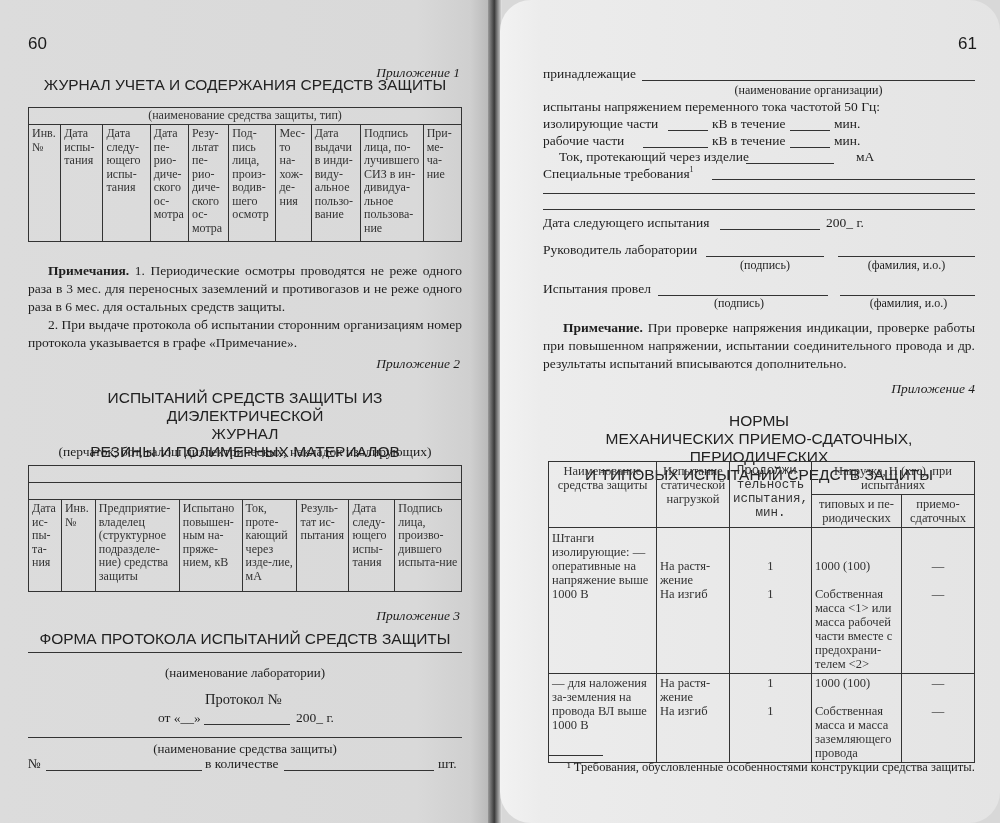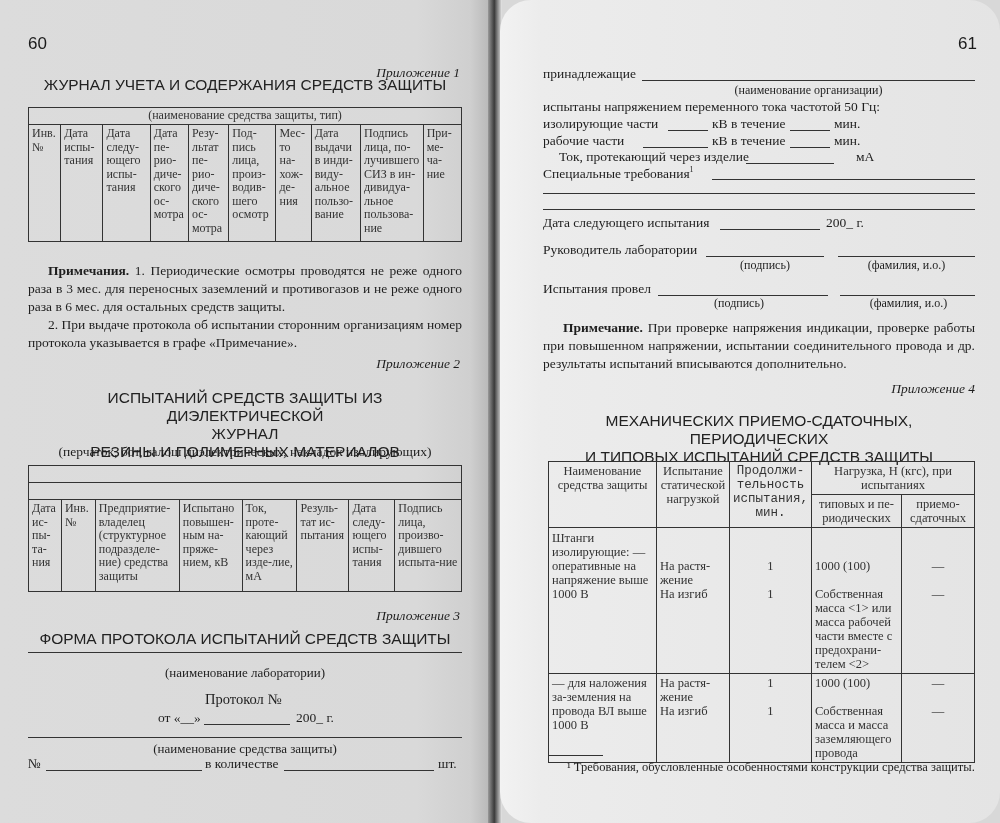--- a/index.html
+++ b/index.html
@@ -163,20 +163,21 @@
     <div class="line" style="left:340px; top:282px; width:135px; height:14px;"></div>
     <div class="cap" style="left:180px; top:296px; width:118px;">(подпись)</div>
     <div class="cap" style="left:340px; top:296px; width:137px;">(фамилия, и.о.)</div>
 
     <div class="para" style="left:43px; top:319px; width:432px; text-indent:20px;">
       <b>Примечание.</b> <span>При проверке напряжения индикации, проверке работы при повышенном напряжении, испытании соединительного провода и др. результаты испытаний вписываются дополнительно.</span>
     </div>
 
     <div class="appendix" style="left:265px; top:381px; width:210px;">Приложение 4</div>
     <div class="heading" style="left:43px; top:412px; width:432px;">
+      <div>НОРМЫ</div>
       <div>МЕХАНИЧЕСКИХ ПРИЕМО-СДАТОЧНЫХ, ПЕРИОДИЧЕСКИХ</div>
       <div>И ТИПОВЫХ ИСПЫТАНИЙ СРЕДСТВ ЗАЩИТЫ</div>
     </div>
 
     <table style="left:48px; top:461px; width:427px; font-size:12.5px; line-height:14px;">
       <tbody>
           <tr>
         <th rowspan="2" class="center" style="width:108px;">Наименование средства защиты</th>
         <th rowspan="2" class="center" style="width:73px;margin-top:16px;">Испытание статической нагрузкой</th>
         <th rowspan="2" class="center" style="width:73px;font-family:Liberation Mono, monospace;">Продолжи-тельность испытания, мин.</th>

